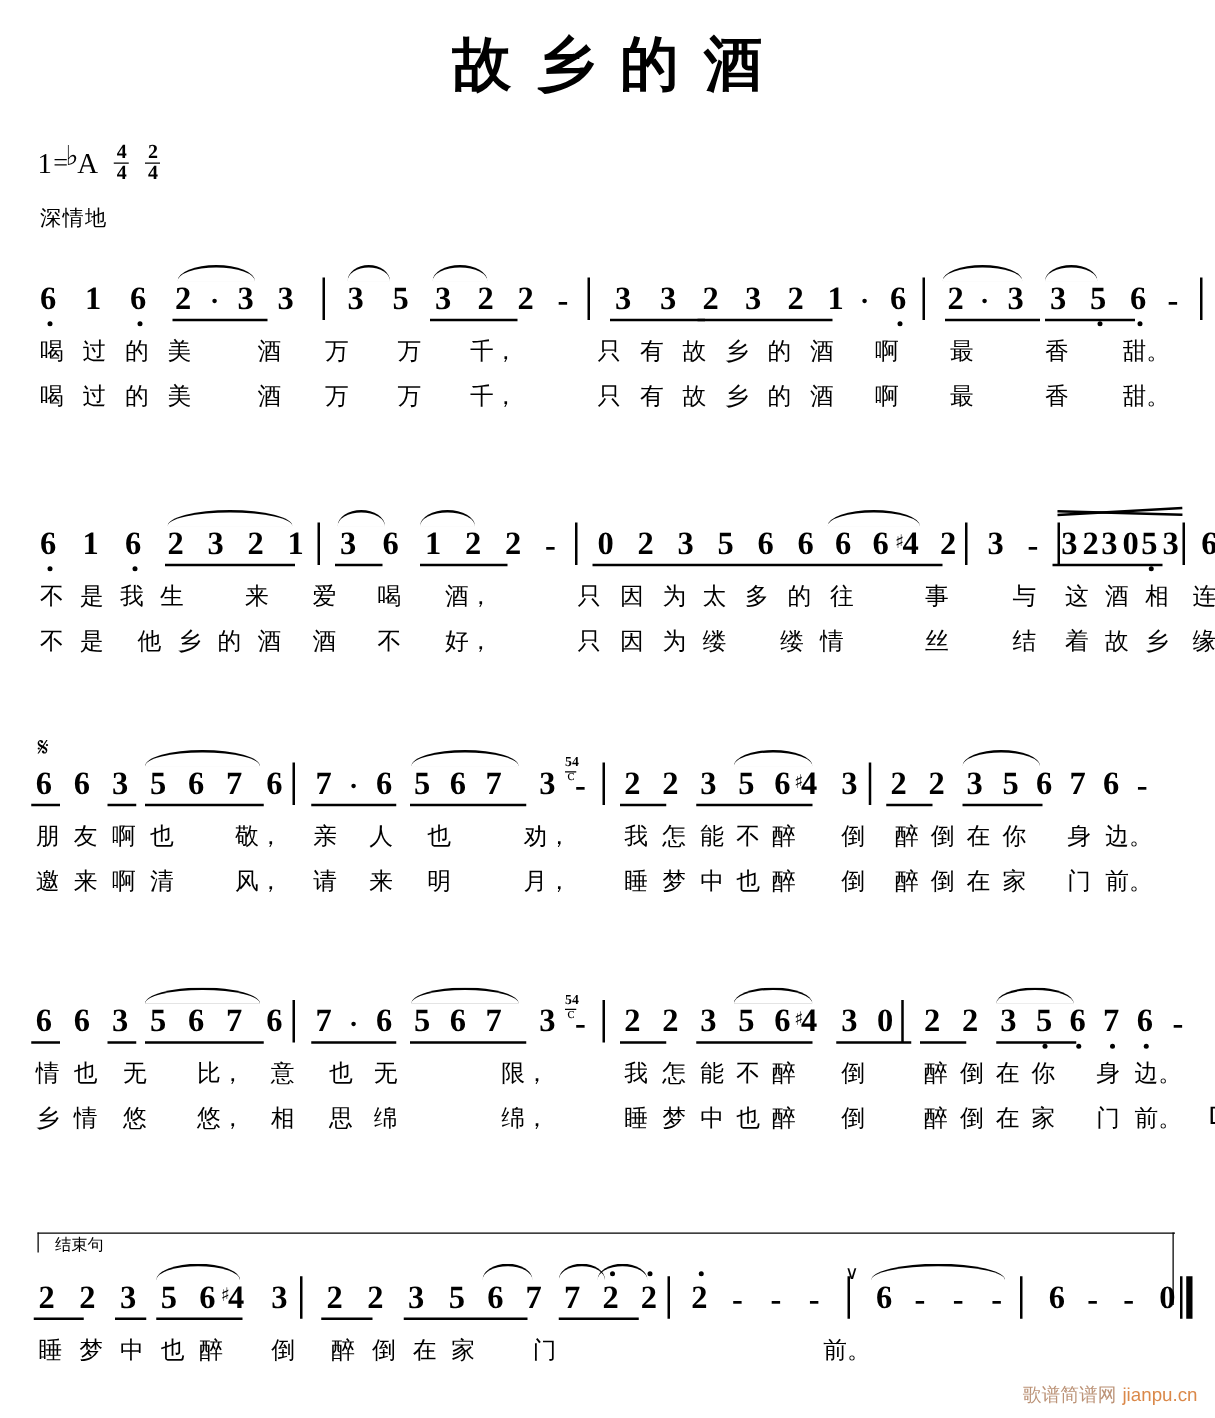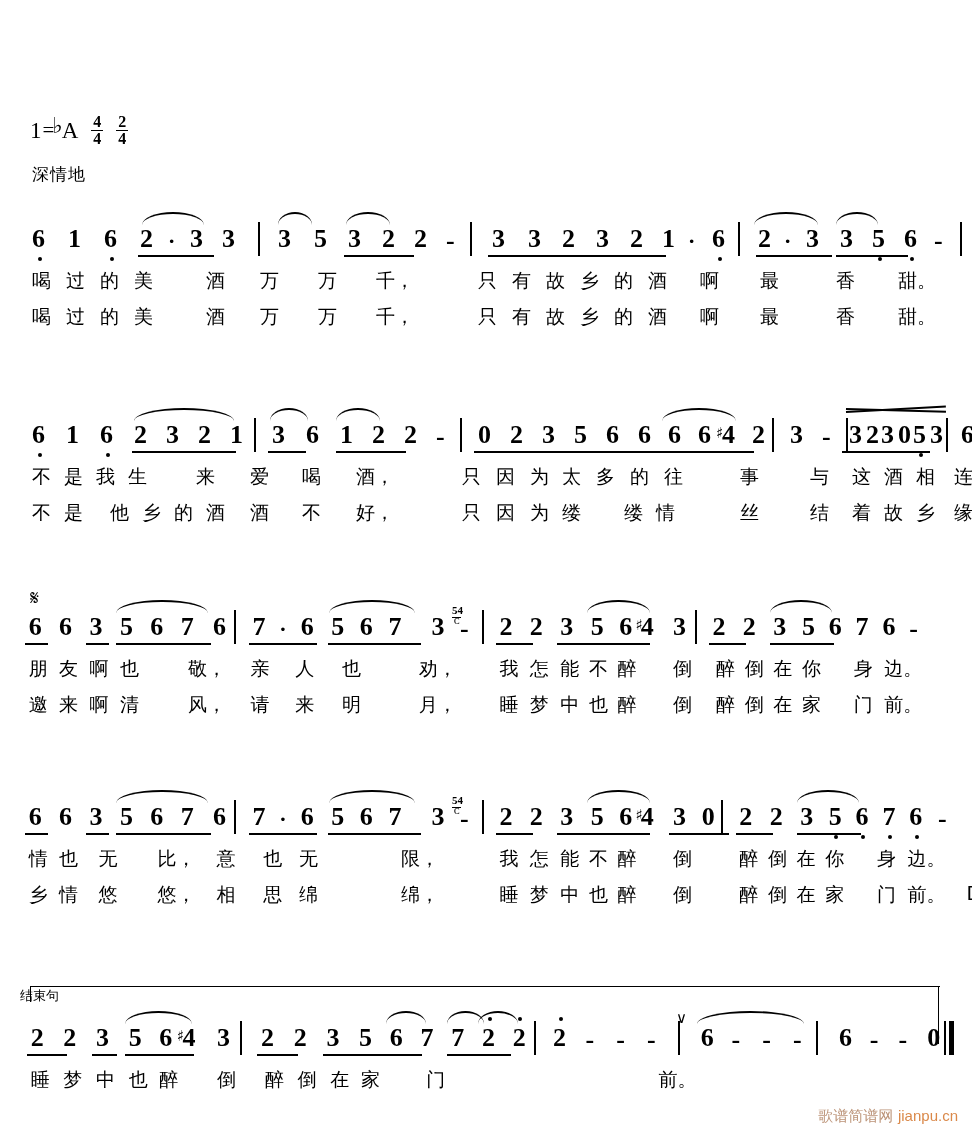--- a/index.html
+++ b/index.html
@@ -69,20 +69,21 @@
 
   .watermark{position:absolute;right:14px;bottom:8px;font-size:15px;
              font-family:"DejaVu Sans",sans-serif;color:#b08060;opacity:.85;}
   .watermark .site{color:#d4742a;font-family:"Liberation Sans",sans-serif;}
 </style>
 </head>
 <body>
 
 <div class="page">
 
+  <div class="title">故乡的酒</div>
 
   <div class="keyblock">
     <span class="key-1">1</span>
     <span class="key-eq">=</span>
     <span class="key-flat">♭</span>
     <span class="key-letter">A</span>
     <span class="timesig">
       <span class="num">4</span>
       <span class="den">4</span>
     </span>
@@ -497,21 +498,21 @@
         <div class="ly" style="left: 877.1px; top: 4px;">门</div>
         <div class="ly" style="left: 907.53px; top: 4px;">前。</div>
         <div class="ly" style="left: 966.6px; top: 4px;">D.S</div>
       </div>
   </div>
 
   <div class="system" style="top:995px;">
     <div class="endingbox" style="left:30px;top:-9px;width:26px;height:16px;border-top:none;"></div>
     <div class="codaline" style="left:30px;top:-9px;width:910px;"></div>
     <div class="codaline-right" style="left:938px;top:-9px;height:58px;"></div>
-    <div class="endinglabel" style="left:20px;top:-8px;">结束句</div>
+    <div class="endinglabel" style="left:44px;top:-8px;">结束句</div>
     <div class="staffline" id="s5-notes" style="margin-top:16px;">
       <div class="breath" style="left:676px;top:-2px;">∨</div>
       <div class="endbar" style="left:944px;"><i></i><i class="thick"></i></div>
     <div class="beam" style="left: 26.88px; width: 40.32px;"></div>
         <div class="beam" style="left: 92.16px; width: 24.96px;"></div>
         <div class="beam" style="left: 124.8px; width: 69.12px;"></div>
         <div class="beam" style="left: 257.28px; width: 40.32px;"></div>
         <div class="beam" style="left: 322.56px; width: 99.84px;"></div>
         <div class="beam" style="left: 447.36px; width: 63.36px;"></div>
         <div class="slur" style="left: 124.8px; width: 67.2px; top: 0px;"></div>

